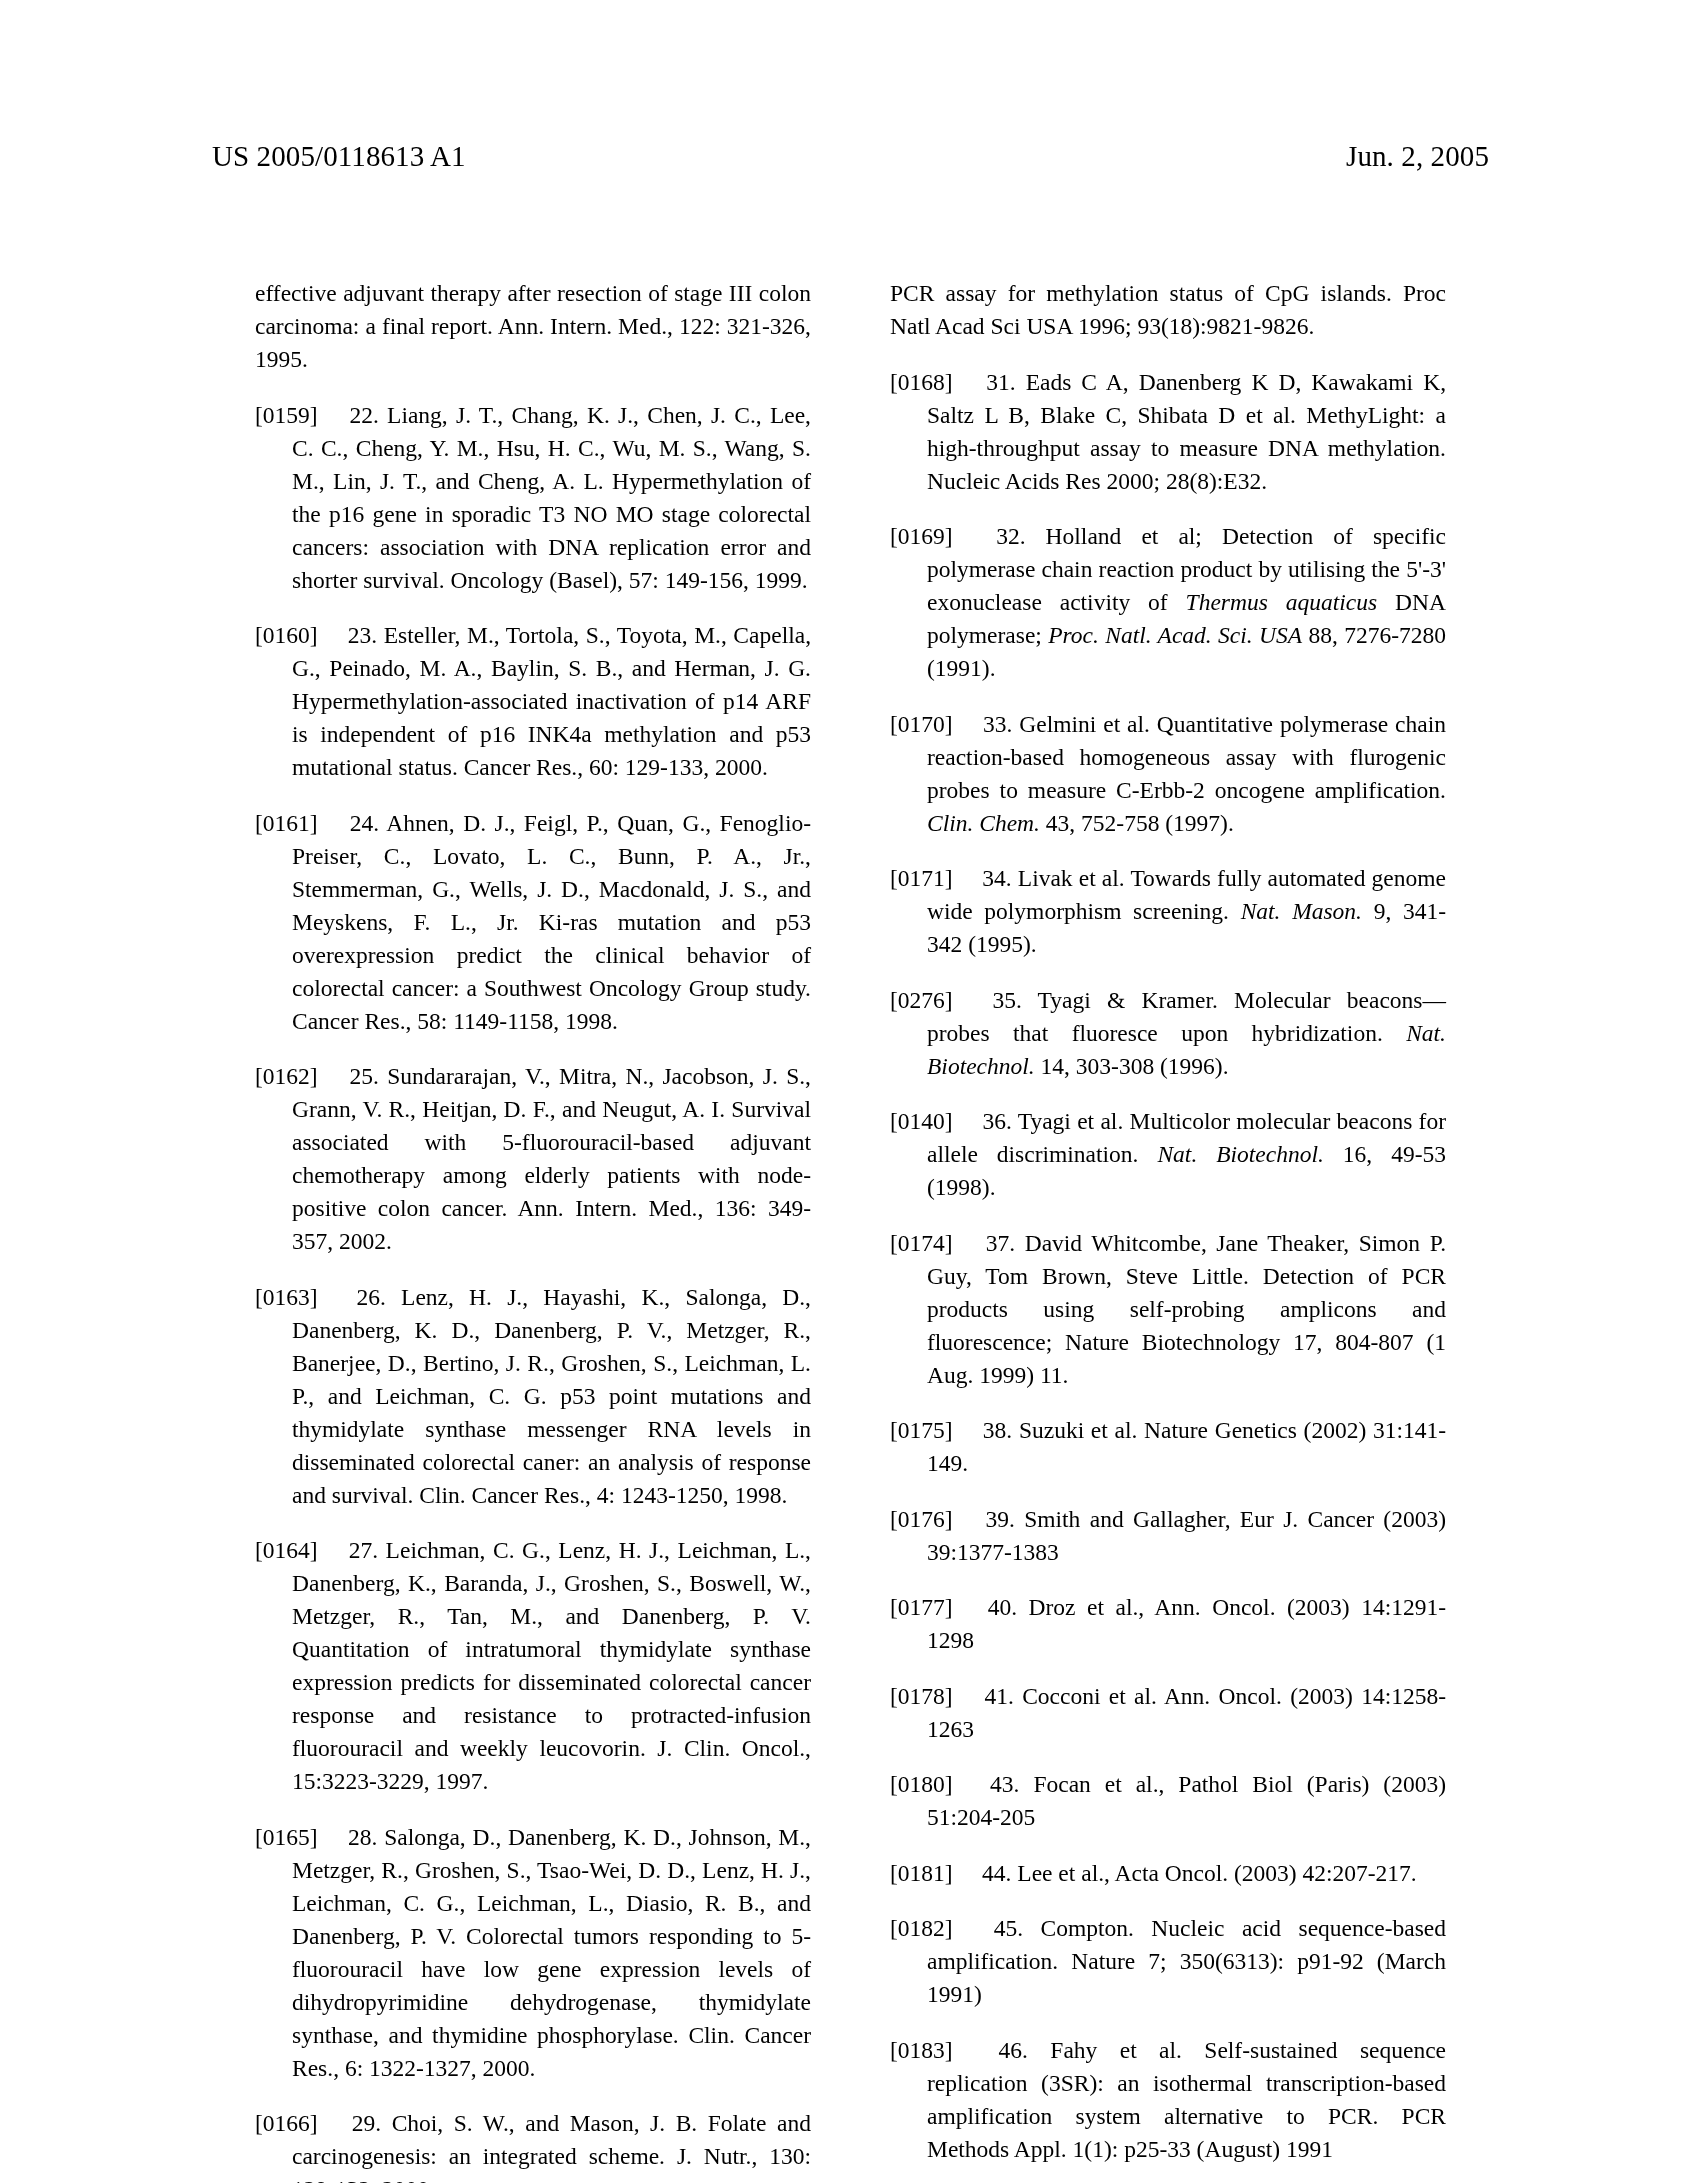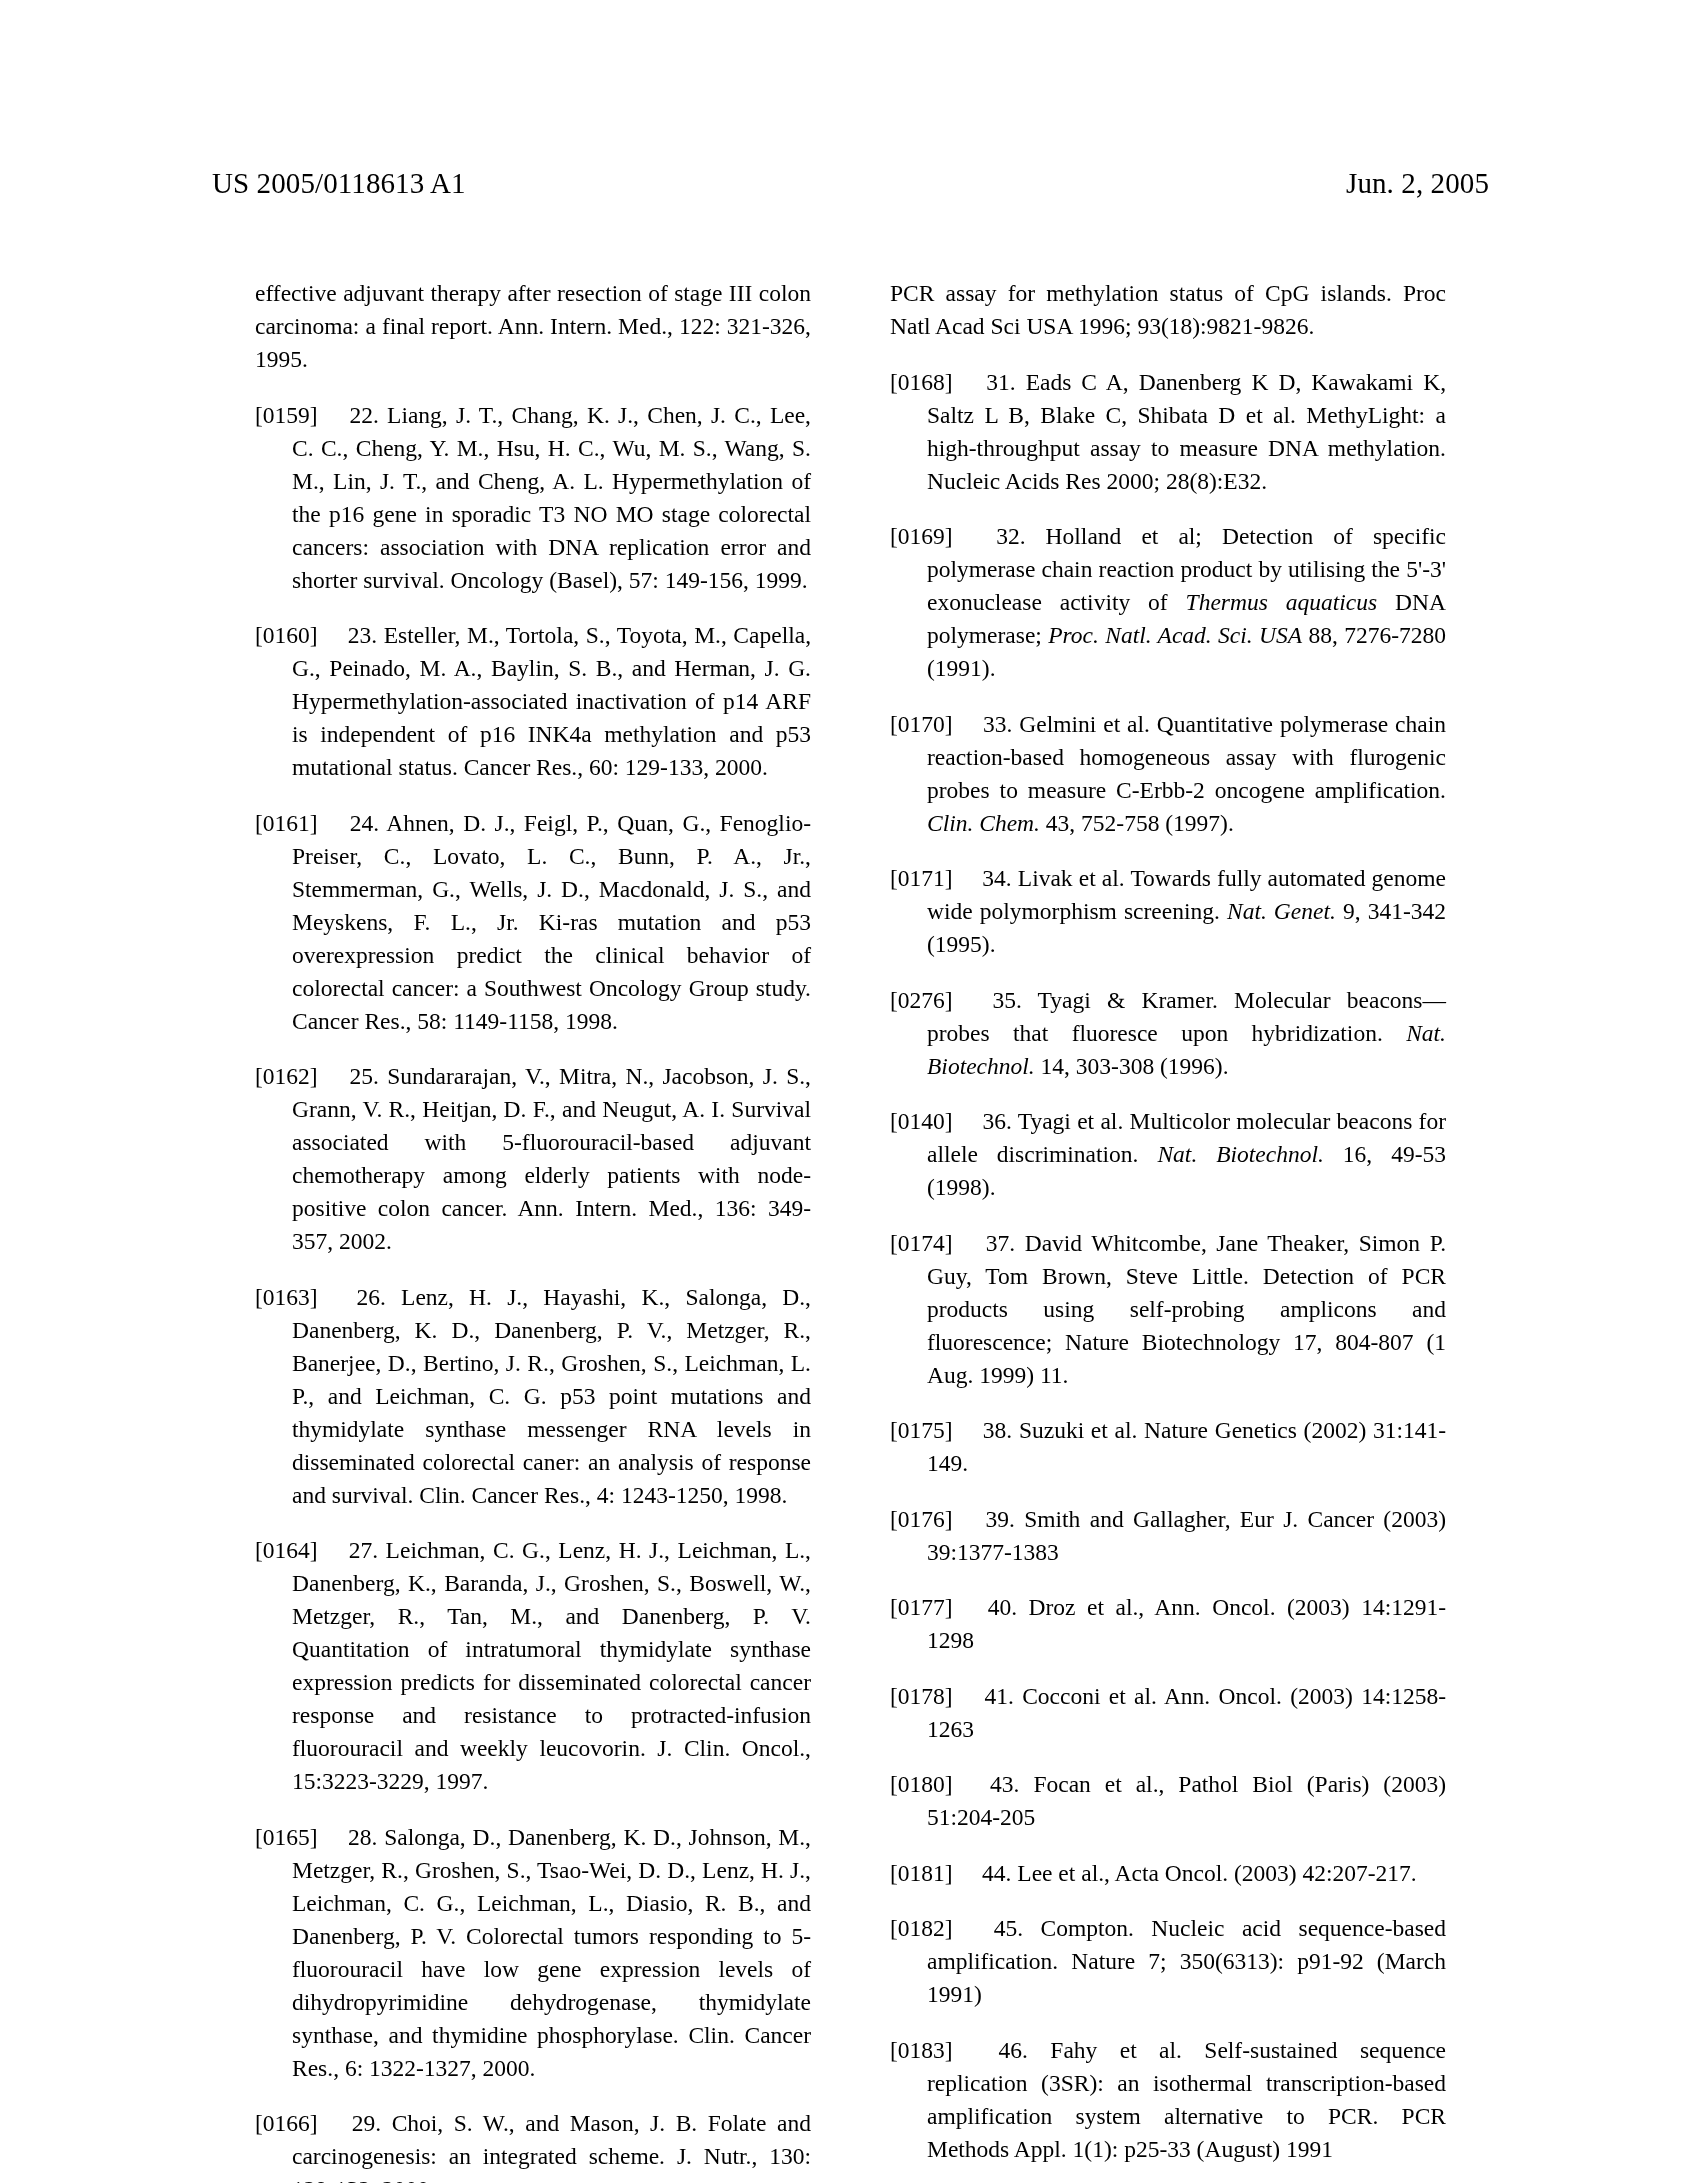--- a/index.html
+++ b/index.html
@@ -30,21 +30,21 @@
     left: 212px;
     top: 140px;
     width: 1277px;
     display: flex;
     justify-content: space-between;
     align-items: baseline;
     font-size: 29px;
     letter-spacing: 0.1px;
   }
   .running-head .pub-no { white-space: nowrap; }
-  .running-head .pub-date { white-space: nowrap; margin-top: 27px; }
+  .running-head .pub-date { white-space: nowrap; }
 
   .folio {
     position: absolute;
     top: 184px;
     left: 0;
     width: 1694px;
     text-align: center;
     font-size: 26.5px;
   }
 
@@ -113,21 +113,21 @@
         <div class="para tagged"><span class="ptag">[0163]</span><span class="sp">  </span><span class="ptext">26. Lenz, H. J., Hayashi, K., Salonga, D., Danenberg, K. D., Danenberg, P. V., Metzger, R., Banerjee, D., Bertino, J. R., Groshen, S., Leichman, L. P., and Leichman, C. G. p53 point mutations and thymidylate synthase messenger RNA levels in disseminated colorectal caner: an analysis of response and survival. Clin. Cancer Res., 4: 1243-1250, 1998.</span></div>
         <div class="para tagged"><span class="ptag">[0164]</span><span class="sp">  </span><span class="ptext">27. Leichman, C. G., Lenz, H. J., Leichman, L., Danenberg, K., Baranda, J., Groshen, S., Boswell, W., Metzger, R., Tan, M., and Danenberg, P. V. Quantitation of intratumoral thymidylate synthase expression predicts for disseminated colorectal cancer response and resistance to protracted-infusion fluorouracil and weekly leucovorin. J. Clin. Oncol., 15:3223-3229, 1997.</span></div>
         <div class="para tagged"><span class="ptag">[0165]</span><span class="sp">  </span><span class="ptext">28. Salonga, D., Danenberg, K. D., Johnson, M., Metzger, R., Groshen, S., Tsao-Wei, D. D., Lenz, H. J., Leichman, C. G., Leichman, L., Diasio, R. B., and Danenberg, P. V. Colorectal tumors responding to 5-fluorouracil have low gene expression levels of dihydropyrimidine dehydrogenase, thymidylate synthase, and thymidine phosphorylase. Clin. Cancer Res., 6: 1322-1327, 2000.</span></div>
         <div class="para tagged"><span class="ptag">[0166]</span><span class="sp">  </span><span class="ptext">29. Choi, S. W., and Mason, J. B. Folate and carcinogenesis: an integrated scheme. J. Nutr., 130: 129-132, 2000.</span></div>
       </div>
     <div class="col" id="col-right">
         <div class="para cont"><span class="ptext">PCR assay for methylation status of CpG islands. Proc Natl Acad Sci USA 1996; 93(18):9821-9826.</span></div>
         <div class="para tagged"><span class="ptag">[0168]</span><span class="sp">  </span><span class="ptext">31. Eads C A, Danenberg K D, Kawakami K, Saltz L B, Blake C, Shibata D et al. MethyLight: a high-throughput assay to measure DNA methylation. Nucleic Acids Res 2000; 28(8):E32.</span></div>
         <div class="para tagged"><span class="ptag">[0169]</span><span class="sp">  </span><span class="ptext"><span>32. Holland et al; Detection of specific polymerase chain reaction product by utilising the 5'-3' exonuclease activity of </span><span class="ital">Thermus aquaticus</span><span> DNA polymerase; </span><span class="ital">Proc. Natl. Acad. Sci. USA</span><span> 88, 7276-7280 (1991).</span></span></div>
         <div class="para tagged"><span class="ptag">[0170]</span><span class="sp">  </span><span class="ptext"><span>33. Gelmini et al. Quantitative polymerase chain reaction-based homogeneous assay with flurogenic probes to measure C-Erbb-2 oncogene amplification. </span><span class="ital">Clin. Chem.</span><span> 43, 752-758 (1997).</span></span></div>
-        <div class="para tagged"><span class="ptag">[0171]</span><span class="sp">  </span><span class="ptext"><span>34. Livak et al. Towards fully automated genome wide polymorphism screening. </span><span class="ital">Nat. Genet.</span><span> 9, 341-342 (1995).</span></span></div>
+        <div class="para tagged"><span class="ptag">[0171]</span><span class="sp">  </span><span class="ptext"><span>34. Livak et al. Towards fully automated genome wide polymorphism screening. </span><span class="ital">Nat. Mason.</span><span> 9, 341-342 (1995).</span></span></div>
         <div class="para tagged"><span class="ptag">[0276]</span><span class="sp">  </span><span class="ptext"><span>35. Tyagi &amp; Kramer. Molecular beacons—probes that fluoresce upon hybridization. </span><span class="ital">Nat. Biotechnol.</span><span> 14, 303-308 (1996).</span></span></div>
         <div class="para tagged"><span class="ptag">[0140]</span><span class="sp">  </span><span class="ptext"><span>36. Tyagi et al. Multicolor molecular beacons for allele discrimination. </span><span class="ital">Nat. Biotechnol.</span><span> 16, 49-53 (1998).</span></span></div>
         <div class="para tagged"><span class="ptag">[0174]</span><span class="sp">  </span><span class="ptext">37. David Whitcombe, Jane Theaker, Simon P. Guy, Tom Brown, Steve Little. Detection of PCR products using self-probing amplicons and fluorescence; Nature Biotechnology 17, 804-807 (1 Aug. 1999) 11.</span></div>
         <div class="para tagged"><span class="ptag">[0175]</span><span class="sp">  </span><span class="ptext">38. Suzuki et al. Nature Genetics (2002) 31:141-149.</span></div>
         <div class="para tagged"><span class="ptag">[0176]</span><span class="sp">  </span><span class="ptext">39. Smith and Gallagher, Eur J. Cancer (2003) 39:1377-1383</span></div>
         <div class="para tagged"><span class="ptag">[0177]</span><span class="sp">  </span><span class="ptext">40. Droz et al., Ann. Oncol. (2003) 14:1291-1298</span></div>
         <div class="para tagged"><span class="ptag">[0178]</span><span class="sp">  </span><span class="ptext">41. Cocconi et al. Ann. Oncol. (2003) 14:1258-1263</span></div>
         <div class="para tagged"><span class="ptag">[0180]</span><span class="sp">  </span><span class="ptext">43. Focan et al., Pathol Biol (Paris) (2003) 51:204-205</span></div>
         <div class="para tagged"><span class="ptag">[0181]</span><span class="sp">  </span><span class="ptext">44. Lee et al., Acta Oncol. (2003) 42:207-217.</span></div>
         <div class="para tagged"><span class="ptag">[0182]</span><span class="sp">  </span><span class="ptext">45. Compton. Nucleic acid sequence-based amplification. Nature 7; 350(6313): p91-92 (March 1991)</span></div>

